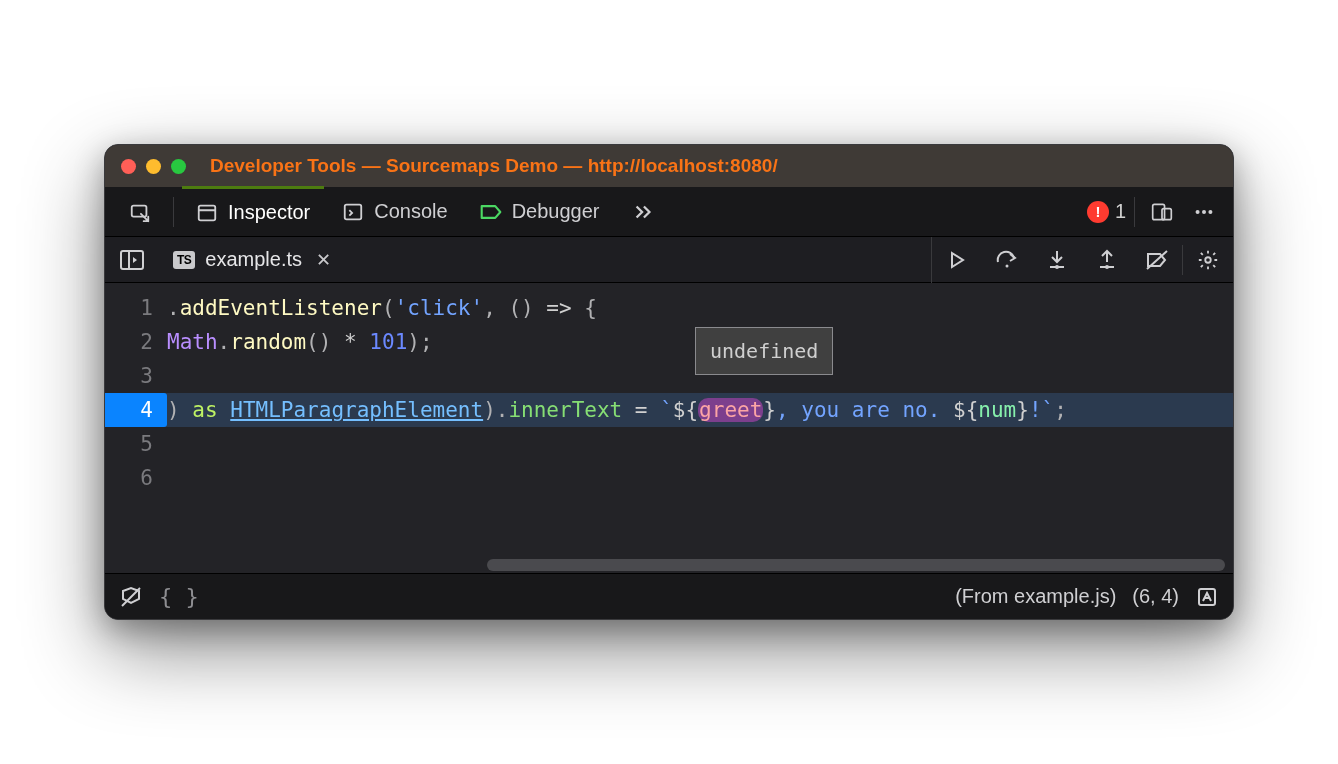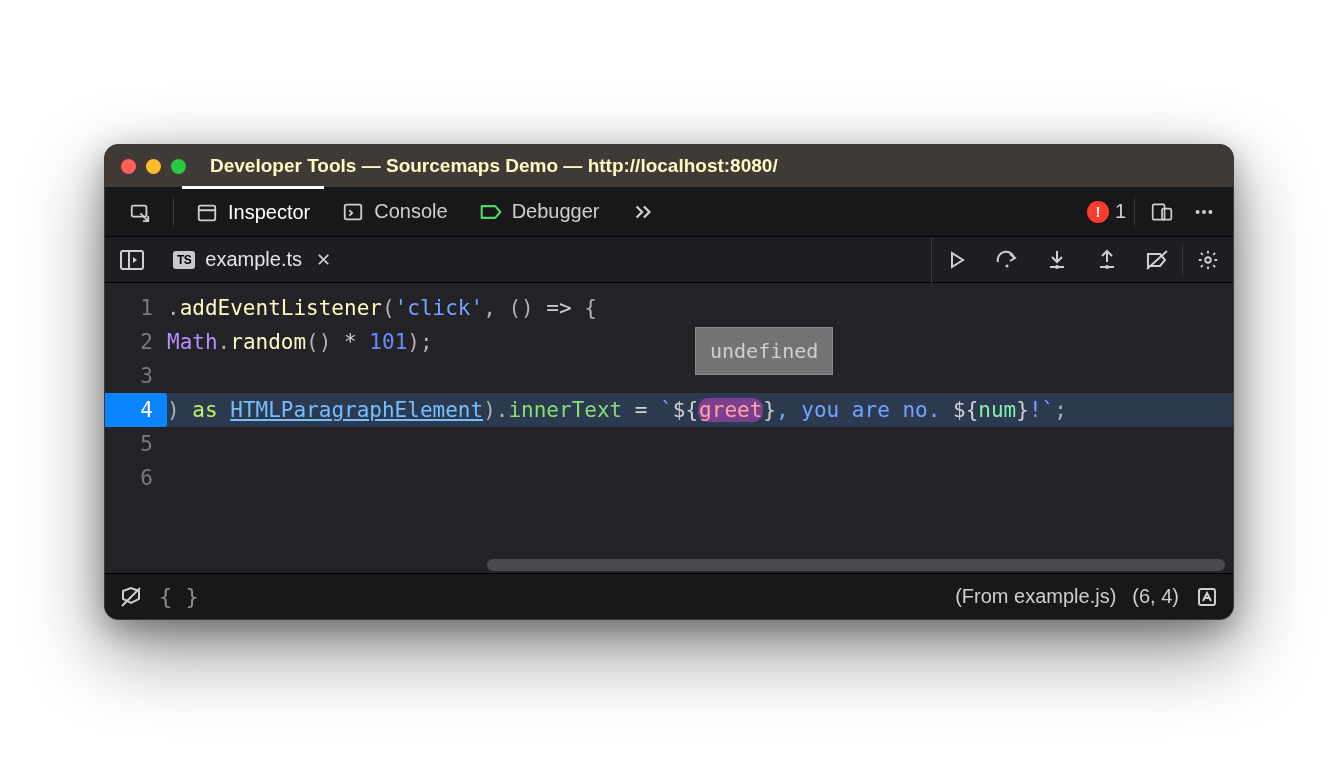--- a/index.html
+++ b/index.html
@@ -26,37 +26,37 @@
     display: flex;
     align-items: center;
     padding: 0 16px;
     gap: 10px;
   }
   .traffic { display:flex; gap:10px; align-items:center; margin-right:14px;}
   .dot { width:15px; height:15px; border-radius:50%; }
   .dot.red{background:#ff5f57;}
   .dot.yellow{background:#febc2e;}
   .dot.green{background:#28c840;}
-  .title { color:#fef9c3; font-weight:600; font-size:19px;text-align:right; }
+  .title { color:#f97316; font-weight:600; font-size:19px;text-align:right; }
   .toolbar {
     background:#18181a;
     display:flex;
     align-items:center;
     height:50px;
     border-bottom:1px solid #000;
     padding:0 10px;
     gap:4px;
   }
   .tbtn {
     display:flex; align-items:center; gap:10px;
     padding:0 14px; height:50px;
     color:#cfcfd2; font-size:20px;
     cursor:pointer;
   }
-  .tbtn.active { border-top:3px solid #ffffff; color:#fff; margin-top:-1px;}
+  .tbtn.active { border-top:3px solid #4d7c0f; color:#fff; margin-top:-1px;}
   .tbtn .ico { width:22px; height:22px; display:flex; align-items:center; justify-content:center;}
   .tbtn.debugger .ico svg path{stroke:#4bd863;}
   .vsep{width:1px;height:30px;background:#3a3a3d;margin:0 4px;}
   .spacer{flex:1;}
   .error-badge{display:flex;align-items:center;gap:6px;color:#d0d0d0;font-size:20px;}
   .error-badge .circ{width:22px;height:22px;border-radius:50%;background:#ff3b30;display:flex;align-items:center;justify-content:center;color:#fff;font-weight:700;font-size:15px;}
   .filebar{
     background:#1e1e22; height:46px; display:flex; align-items:center; border-bottom:1px solid #000;
   }
   .filebar .runbtn{padding:0 14px;color:#c9c9cc;}
@@ -78,21 +78,21 @@
   .tok-kw{color:#bef264;}
   .tok-type{color:#75bfff;text-decoration:underline;}
   .tok-num{color:#6b89ff;}
   .tok-var{color:#86efac;}
   .tok-op{color:#d0d0d0;}
   .tok-punc{color:#b1b1b3;}
   .tok-dot{color:#b1b1b3;}
   .tok-str2{color:#73a4ff;}
   .tok-builtin{color:#b98eff;margin-top:22px;}
   .hl-var{background:#7c3f8d;color:#fca5a5;border-radius:10px;padding:0 1px;}
-  .tooltip{position:absolute;border:1px solid #8a8a8e;background:#737373;color:#d0d0d0;padding:6px 14px;font-size:20px;font-family:ui-monospace,Menlo,monospace;}
+  .tooltip{position:absolute;border:1px solid #8a8a8e;background:#404040;color:#d0d0d0;padding:6px 14px;font-size:20px;font-family:ui-monospace,Menlo,monospace;}
   .hscroll{height:16px;background:#232327;position:relative;margin-top:2px;}
   .hscroll .thumb{position:absolute;left:320px;right:8px;top:2px;height:12px;background:#4a4a4e;border-radius:6px;}
   .statusbar{background:#18181a;height:46px;display:flex;align-items:center;padding:0 14px;gap:16px;color:#cfcfd2;font-size:20px;border-top:1px solid #000;}
   .statusbar .spacer{flex:1;}
   svg{display:block;}
 </style>
 </head>
 <body>
 
 <div class="window">

